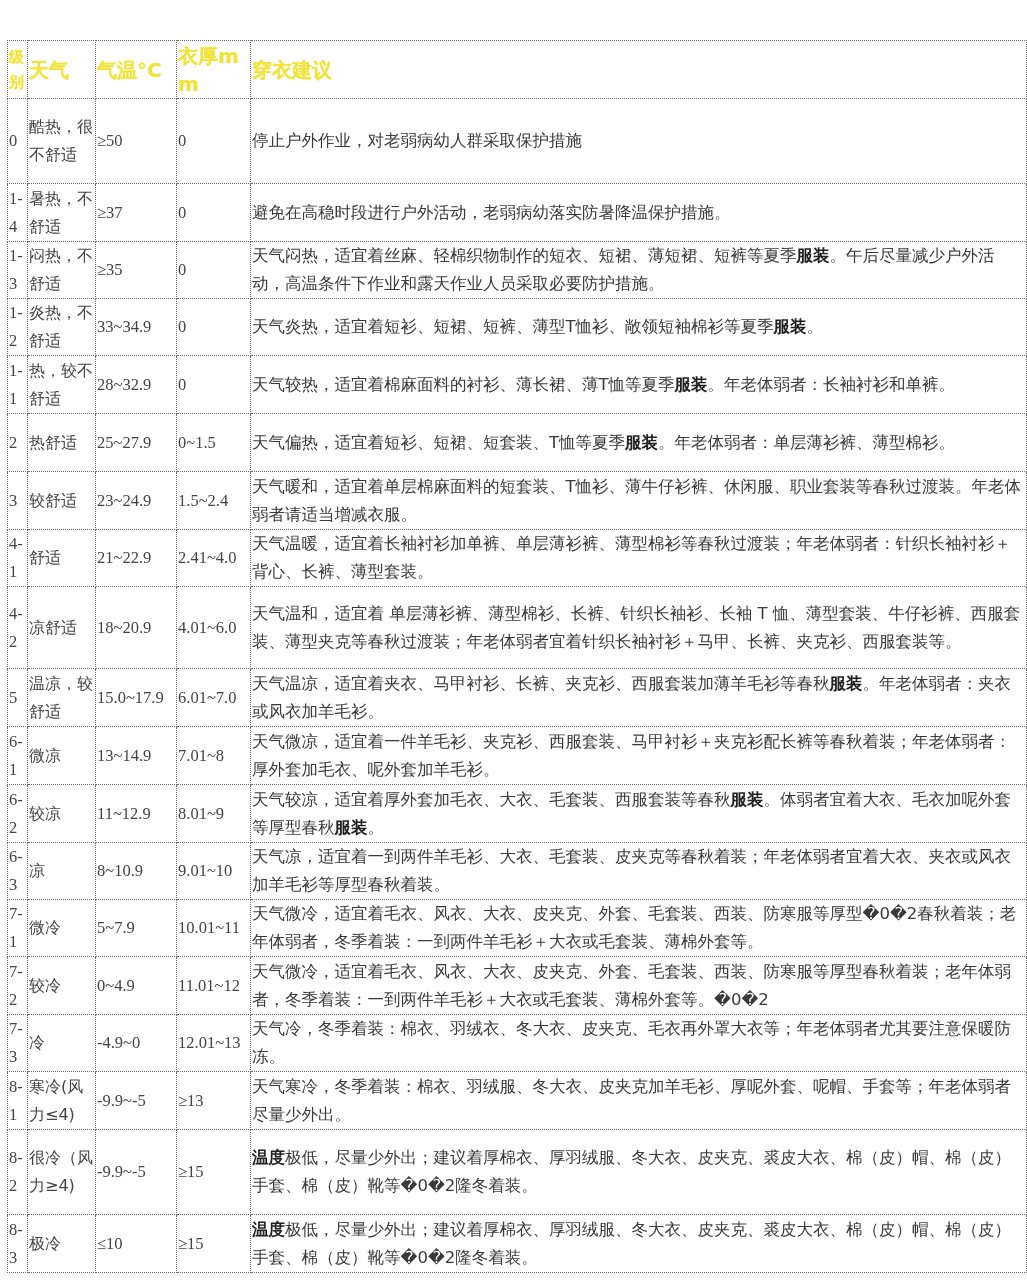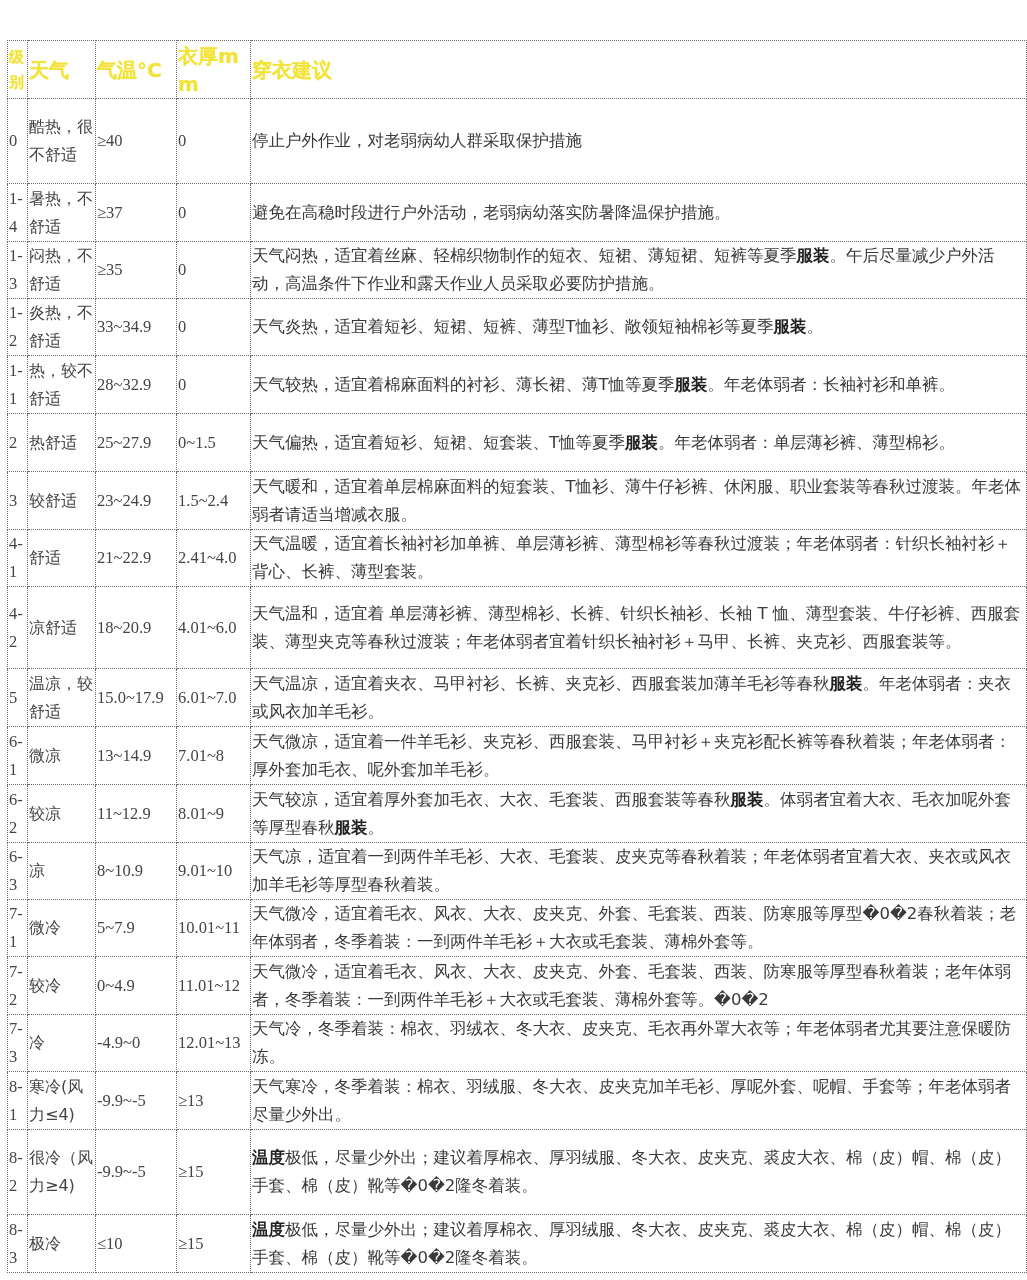--- a/index.html
+++ b/index.html
@@ -62,21 +62,21 @@
         <th>天气</th>
         <th>气温°C</th>
         <th>衣厚mm</th>
         <th>穿衣建议</th>
       </tr>
     </thead>
     <tbody id="tbody">
         <tr style="height: 85px;">
           <td class="lvl">0</td>
           <td class="weather">酷热，很不舒适</td>
-          <td class="temp">≥40</td>
+          <td class="temp">≥50</td>
           <td class="thick">0</td>
           <td class="advice"><span>停止户外作业，对老弱病幼人群采取保护措施</span></td>
         </tr>
         <tr style="height: 58px;">
           <td class="lvl">1-4</td>
           <td class="weather">暑热，不舒适</td>
           <td class="temp">≥37</td>
           <td class="thick">0</td>
           <td class="advice"><span>避免在高稳时段进行户外活动，老弱病幼落实防暑降温保护措施。</span></td>
         </tr>

